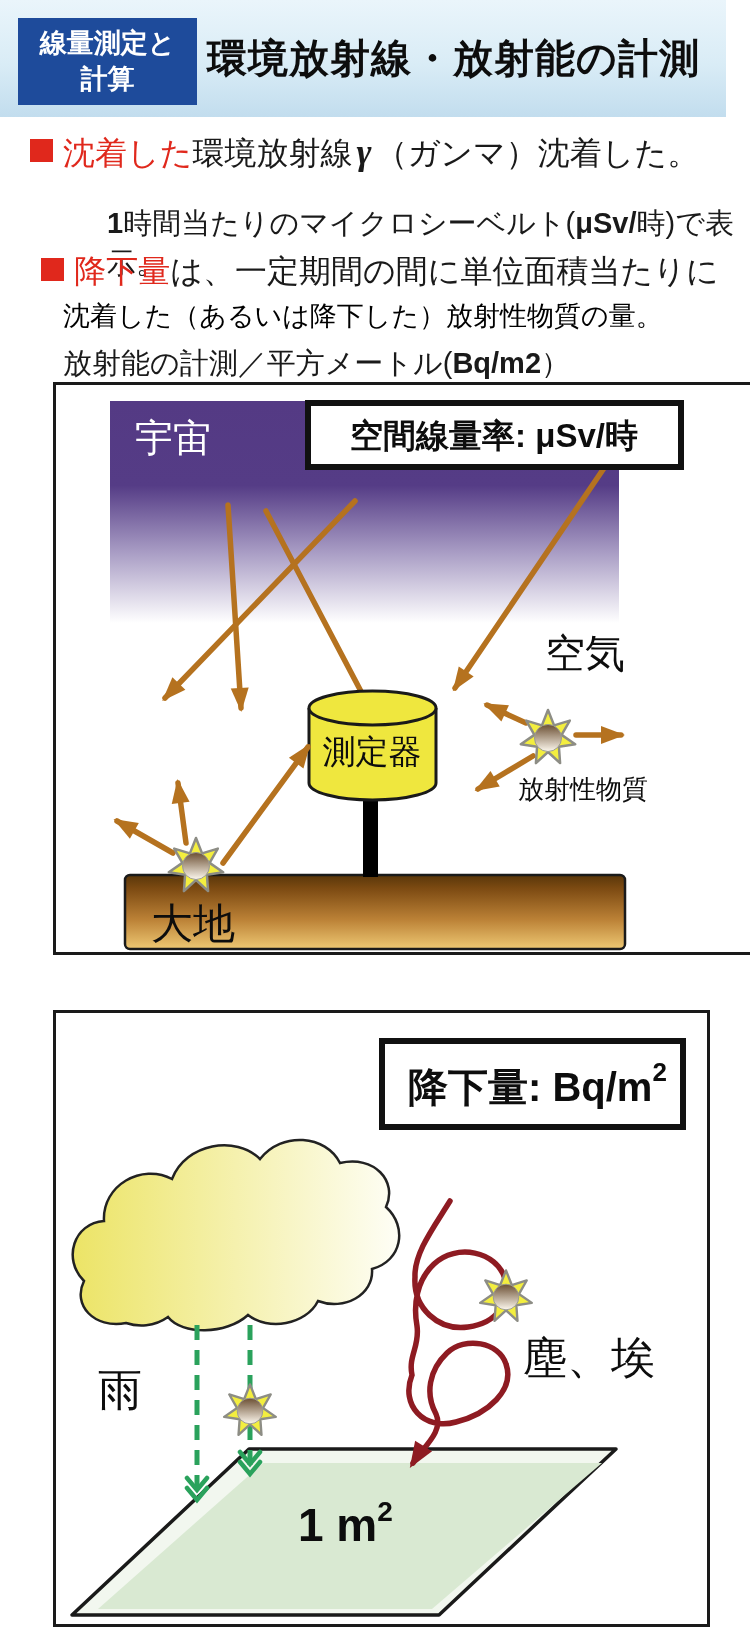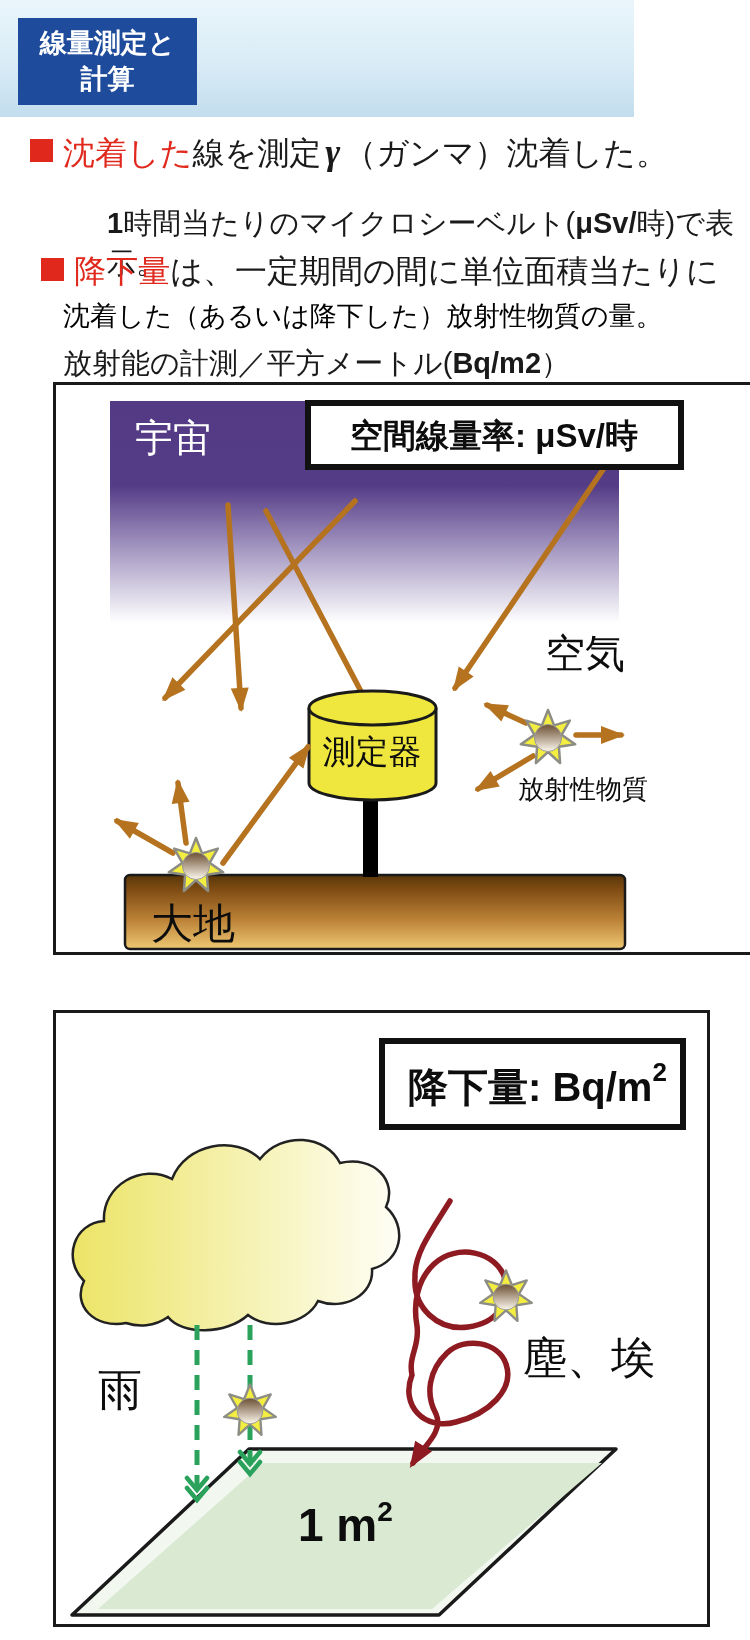--- a/index.html
+++ b/index.html
@@ -3,21 +3,21 @@
 <meta charset="utf-8">
 <style>
   html,body{margin:0;padding:0;}
   body{
     width:750px;height:1640px;position:relative;background:#ffffff;
     font-family:"Liberation Sans","DejaVu Sans",sans-serif;
     -webkit-font-smoothing:antialiased;overflow:hidden;
   }
   .abs{position:absolute;}
   
-  .header{left:0;top:0;width:634px;height:117px;
+  .header{left:0;top:0;width:726px;height:117px;
     background:linear-gradient(#eaf5fb 0%,#d9ecf6 55%,#c2ddee 100%);}
   .badge{left:18px;top:18px;width:179px;height:87px;background:#1e4b9b;
     color:#ffffff;font-weight:bold;font-size:27px;line-height:1.3;
     display:flex;flex-direction:column;align-items:center;justify-content:center;text-align:center;}
   .page-title{left:207px;top:0;height:117px;display:flex;align-items:center;
     font-size:40px;font-weight:bold;color:#0d0d0d;letter-spacing:1px;}
   
   .sq{width:23px;height:23px;background:#e0281c;display:inline-block;}
   .bullet-line{display:flex;align-items:flex-start;gap:10px;font-size:32px;color:#1a1a1a;}
   .bullet-line .sq{margin-top:8px;flex:0 0 auto;}
@@ -30,26 +30,27 @@
   svg text{font-family:"Liberation Sans","DejaVu Sans",sans-serif;}
 </style>
 </head>
 <body>
 
 <div class="abs header">
   <div class="abs badge">
     <span>線量測定と</span>
     <span>計算</span>
   </div>
+  <div class="abs page-title">環境放射線・放射能の計測</div>
 </div>
 
 <div class="abs bullet-line" style="left:30px;top:131px;width:700px;">
   <span class="sq"></span>
   <span>
-    <span class="red">沈着した</span><span>線を測定</span><span class="gamma">γ</span><span>（ガンマ）沈着した。</span>
+    <span class="red">沈着した</span><span>環境放射線</span><span class="gamma">γ</span><span>（ガンマ）沈着した。</span>
   </span>
 </div>
 <div class="abs subline" style="left:63px;top:204px;margin-left:44px;">
   <span class="b">1</span><span>時間当たりのマイクロシーベルト(</span><span class="b">μSv/</span><span>時)で表示。</span>
 </div>
 
 <div class="abs bullet-line" style="left:30px;top:250px;width:700px;justify-content:center;">
   <span class="sq"></span>
   <span>
     <span class="red">降下量</span><span>は、一定期間の間に単位面積当たりに</span>

